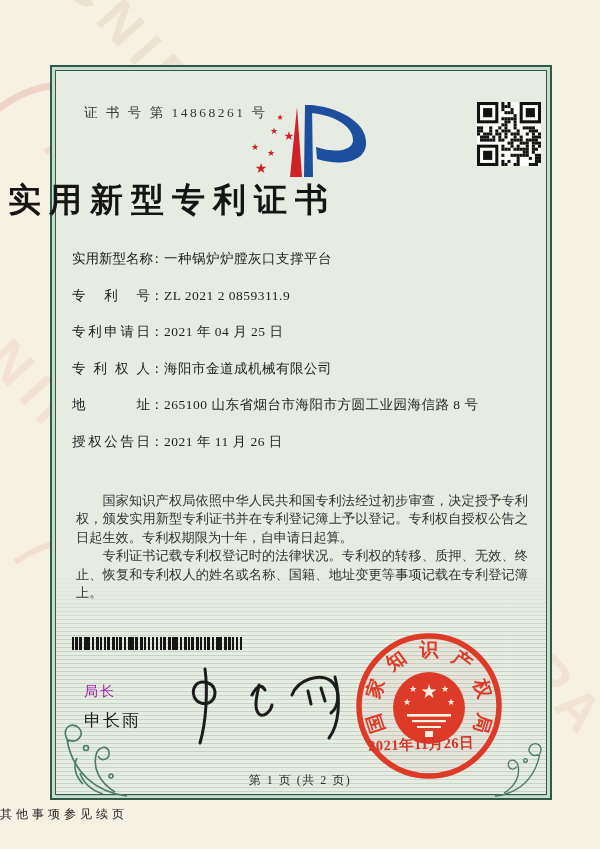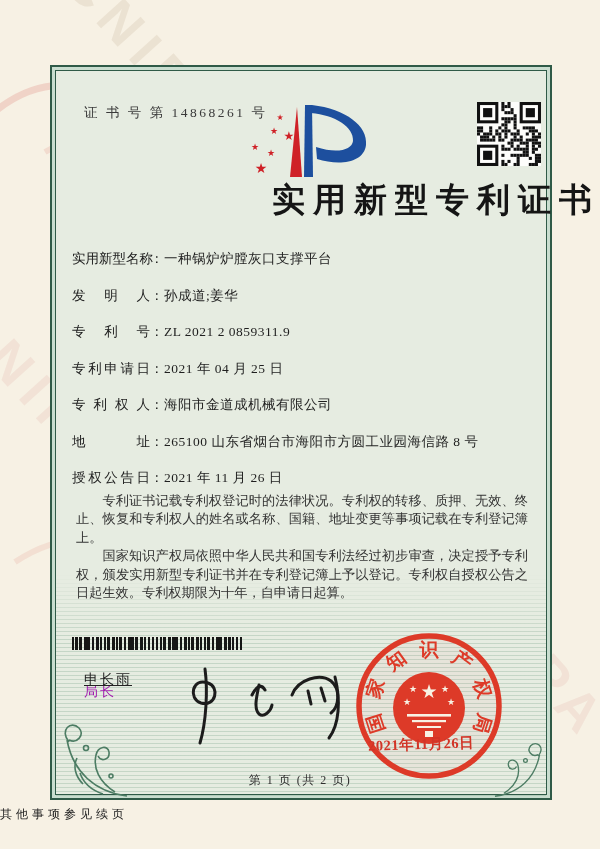--- a/index.html
+++ b/index.html
@@ -34,21 +34,21 @@
     -webkit-mask-image:linear-gradient(180deg,transparent 0,#000 60px);
     mask-image:linear-gradient(180deg,transparent 0,#000 60px);
     pointer-events:none;
   }
   
   .cert-no{
     position:absolute;left:84px;top:104px;font-size:13.5px;
     letter-spacing:2.5px;color:#3a3a3a;text-align:right;
   }
   .title{
-    position:absolute;left:0;top:178px;width:100%;text-align:right;
+    position:absolute;left:0;top:178px;width:100%;text-align:left;
     font-size:33px;font-weight:bold;letter-spacing:8px;color:#151515;
     text-indent:8px;
   }
   
   .fields{position:absolute;left:72px;top:249px;width:450px;font-size:13.5px;}
   .frow{margin-bottom:17px;line-height:19.5px;white-space:nowrap;}
   .flabel{
     display:inline-block;width:78px;vertical-align:top;
     text-align:justify;text-align-last:justify;color:#222;
   }
@@ -65,21 +65,21 @@
   
   .barcode{
     position:absolute;left:72px;top:637px;width:170px;height:13px;
     background:
       repeating-linear-gradient(90deg,#161616 0 2px,transparent 2px 4px),
       repeating-linear-gradient(90deg,#161616 0 1px,transparent 1px 7px),
       repeating-linear-gradient(90deg,transparent 0 3px,#161616 3px 5px,transparent 5px 11px);
   }
   
   .signer-title{position:absolute;left:84px;top:683px;font-size:14px;color:#a21caf;letter-spacing:2px;}
-  .signer-name{position:absolute;left:84px;top:671px;font-size:14px;color:#222;letter-spacing:2px;text-decoration:underline;}
+  .signer-name{position:absolute;left:84px;top:709px;font-size:17px;color:#222;letter-spacing:2px;}
   .seal-date{
     position:absolute;left:368px;top:735px;font-size:14.5px;font-weight:bold;
     color:#d23427;letter-spacing:0.5px;transform:rotate(-2deg);
   }
   .page-info{
     position:absolute;left:0;top:772px;width:100%;text-align:center;
     font-size:12px;letter-spacing:1.5px;color:#2e2e2e;
   }
   .continuation-note{
     position:absolute;left:0;top:806px;width:100%;text-align:left;
@@ -275,44 +275,41 @@
       </g>
   </svg>
 
   <div class="title">实用新型专利证书</div>
 
   <div class="fields">
     <div class="frow">
       <span class="flabel">实用新型名称</span><span class="fcolon">：</span><span class="fvalue">一种锅炉炉膛灰口支撑平台</span>
     </div>
     <div class="frow">
-      <span class="flabel">发明人</span><span class="fcolon">：</span><span class="fvalue">孙成道;姜华</span>
-    </div>
-    <div class="frow">
       <span class="flabel">专利号</span><span class="fcolon">：</span><span class="fvalue">ZL 2021 2 0859311.9</span>
     </div>
     <div class="frow">
       <span class="flabel">专利申请日</span><span class="fcolon">：</span><span class="fvalue">2021 年 04 月 25 日</span>
     </div>
     <div class="frow">
       <span class="flabel">专利权人</span><span class="fcolon">：</span><span class="fvalue">海阳市金道成机械有限公司</span>
     </div>
     <div class="frow">
       <span class="flabel">地址</span><span class="fcolon">：</span><span class="fvalue">265100 山东省烟台市海阳市方圆工业园海信路 8 号</span>
     </div>
     <div class="frow grant-row">
       <span class="grant-cell1">
         <span class="flabel">授权公告日</span><span class="fcolon">：</span><span class="fvalue">2021 年 11 月 26 日</span>
       </span>
     </div>
   </div>
 
   <div class="body-text">
+    <p>国家知识产权局依照中华人民共和国专利法经过初步审查，决定授予专利权，颁发实用新型专利证书并在专利登记簿上予以登记。专利权自授权公告之日起生效。专利权期限为十年，自申请日起算。</p>
     <p>专利证书记载专利权登记时的法律状况。专利权的转移、质押、无效、终止、恢复和专利权人的姓名或名称、国籍、地址变更等事项记载在专利登记簿上。</p>
-    <p>国家知识产权局依照中华人民共和国专利法经过初步审查，决定授予专利权，颁发实用新型专利证书并在专利登记簿上予以登记。专利权自授权公告之日起生效。专利权期限为十年，自申请日起算。</p>
   </div>
 
   <div class="barcode"></div>
 
   <div class="signer-title">局长</div>
   <div class="signer-name">申长雨</div>
 
   <svg class="abs" style="left:160px;top:663px;" width="200" height="88" viewBox="0 0 200 88">
     <g stroke="#1c1c1c" stroke-width="3" fill="none" stroke-linecap="round" stroke-linejoin="round">
       <path d="M48,20 C32,14 28,36 41,40 C56,44 60,24 48,20"></path>

